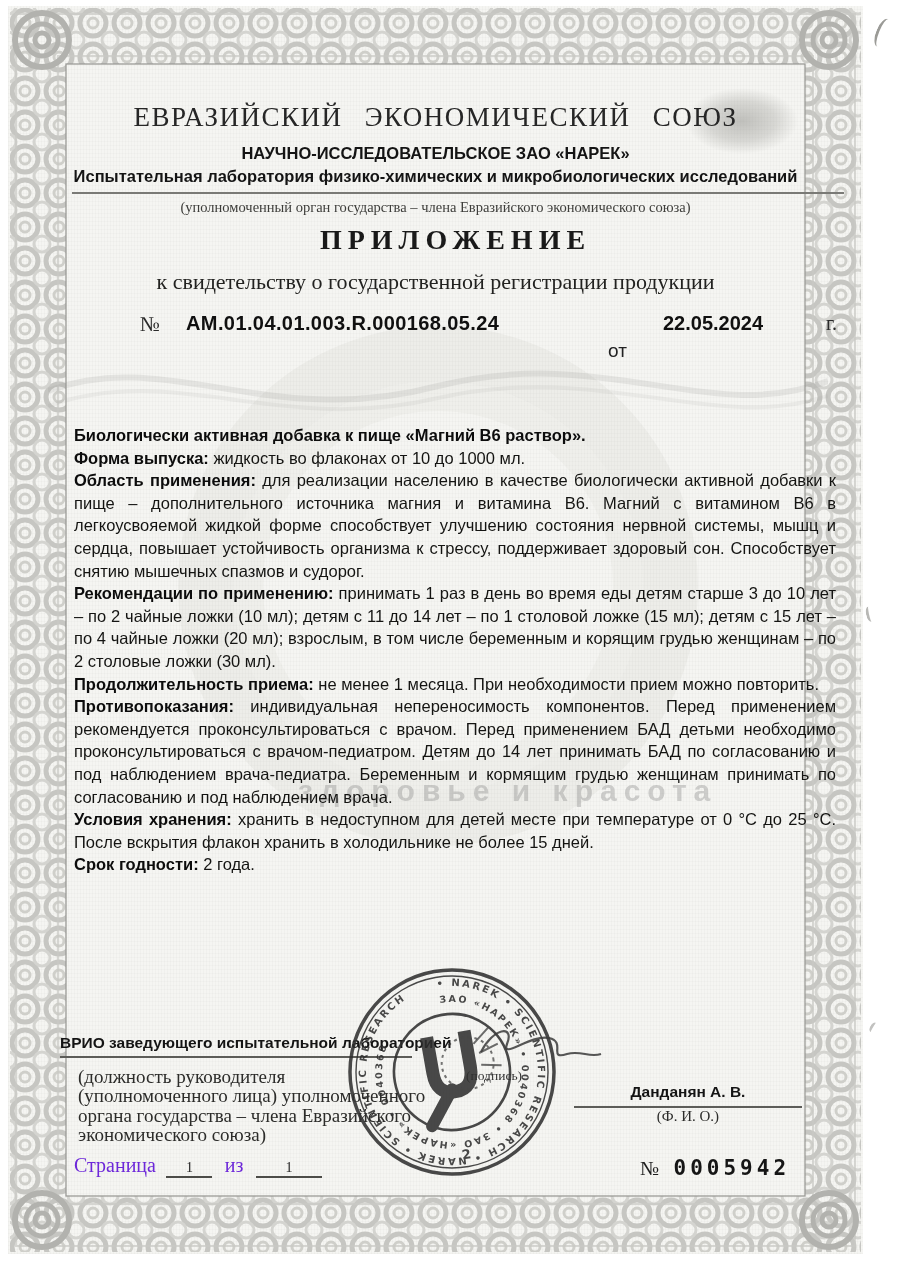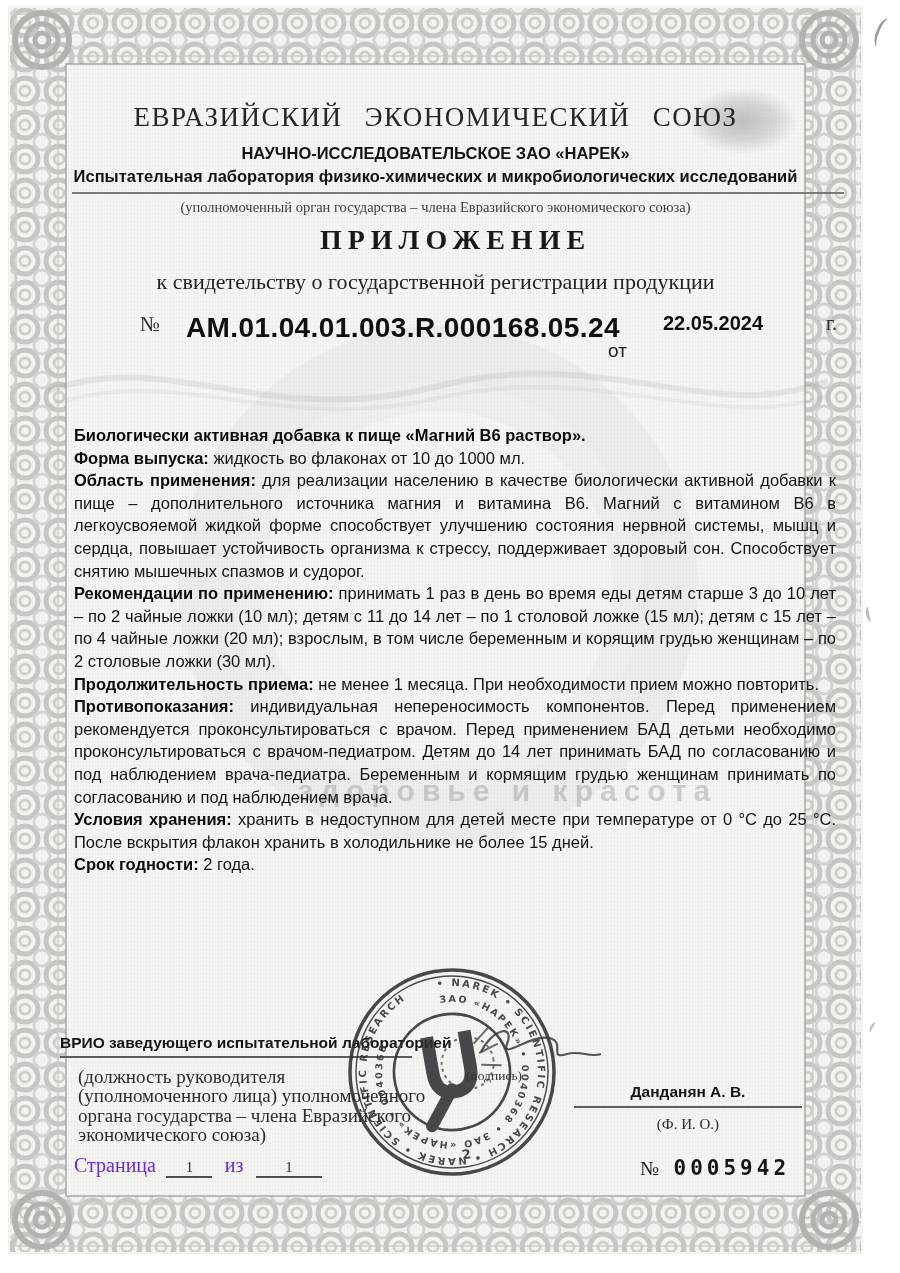--- a/index.html
+++ b/index.html
@@ -74,21 +74,21 @@
     text-align:center; font-family:"Liberation Serif", serif;
     font-weight:bold; font-size:28px; letter-spacing:6px; color:#191919;margin-left:20px;
   }
   .t-sub {
     position:absolute; top:263px; left:0; width:100%;
     text-align:center; font-family:"Liberation Serif", serif;
     font-size:22px; color:#222220;
   }
   .num-row { position:absolute; top:306px; left:0; width:100%; height:30px; }
   .num-row .no    { position:absolute; left:132px; font-family:"Liberation Serif", serif; font-size:21px; color:#2a2a2a; }
-  .num-row .num   { position:absolute; left:178px; font-weight:bold; font-size:28px; letter-spacing:.4px; color:#101010; }
+  .num-row .num   { position:absolute; left:178px; font-weight:bold; font-size:20px; letter-spacing:.4px; color:#101010; }
   .num-row .ot    { position:absolute; left:600px; font-size:19px; color:#222;margin-top:28px; }
   .num-row .date  { position:absolute; left:655px; font-weight:bold; font-size:20px; color:#101010; }
   .num-row .god   { position:absolute; left:818px; font-family:"Liberation Serif", serif; font-size:20px; color:#2a2a2a; }
 
   
   .body-text {
     position:absolute; top:418px; left:66px; width:762px;
     font-size:16.5px; line-height:22.6px;
     text-align:justify; color:#141412;
   }
@@ -118,21 +118,21 @@
     font-family:"Liberation Serif", serif; font-size:19px; line-height:19.5px;
     color:#2c2c2a; white-space:pre-line;
   }
   .sig-note {
     position:absolute; top:1062px; left:458px;
     font-family:"Liberation Serif", serif; font-size:13.5px; color:#333; z-index:3;text-align:center;
   }
   .f-right { position:absolute; top:1077px; left:566px; width:228px; text-align:center; }
   .f-right .name { font-weight:bold; font-size:15.5px; color:#141414; }
   .f-right .sig-rule { margin-top:5px; width:100%; height:1.5px; background:#5c5c58; }
-  .f-right .fio { margin-top:8px; font-family:"Liberation Serif", serif; font-size:15px; color:#2c2c2a; }
+  .f-right .fio { margin-top:0; font-family:"Liberation Serif", serif; font-size:15px; color:#2c2c2a; }
 
   .stamp-wrap { position:absolute; left:336px; top:958px; width:216px; height:216px; z-index:5; }
   .signature-svg { position:absolute; left:455px; top:1008px; z-index:6; }
 
   
   .bottom-row { position:absolute; top:1148px; left:66px; width:730px; height:34px; }
   .pg-label, .pg-of { font-family:"Liberation Serif", serif; font-size:20px; color:#6d28d9; }
   .pg-cell {
     display:inline-block; border-bottom:2px solid #4c4c48;
     text-align:center; font-family:"Liberation Serif", serif;

